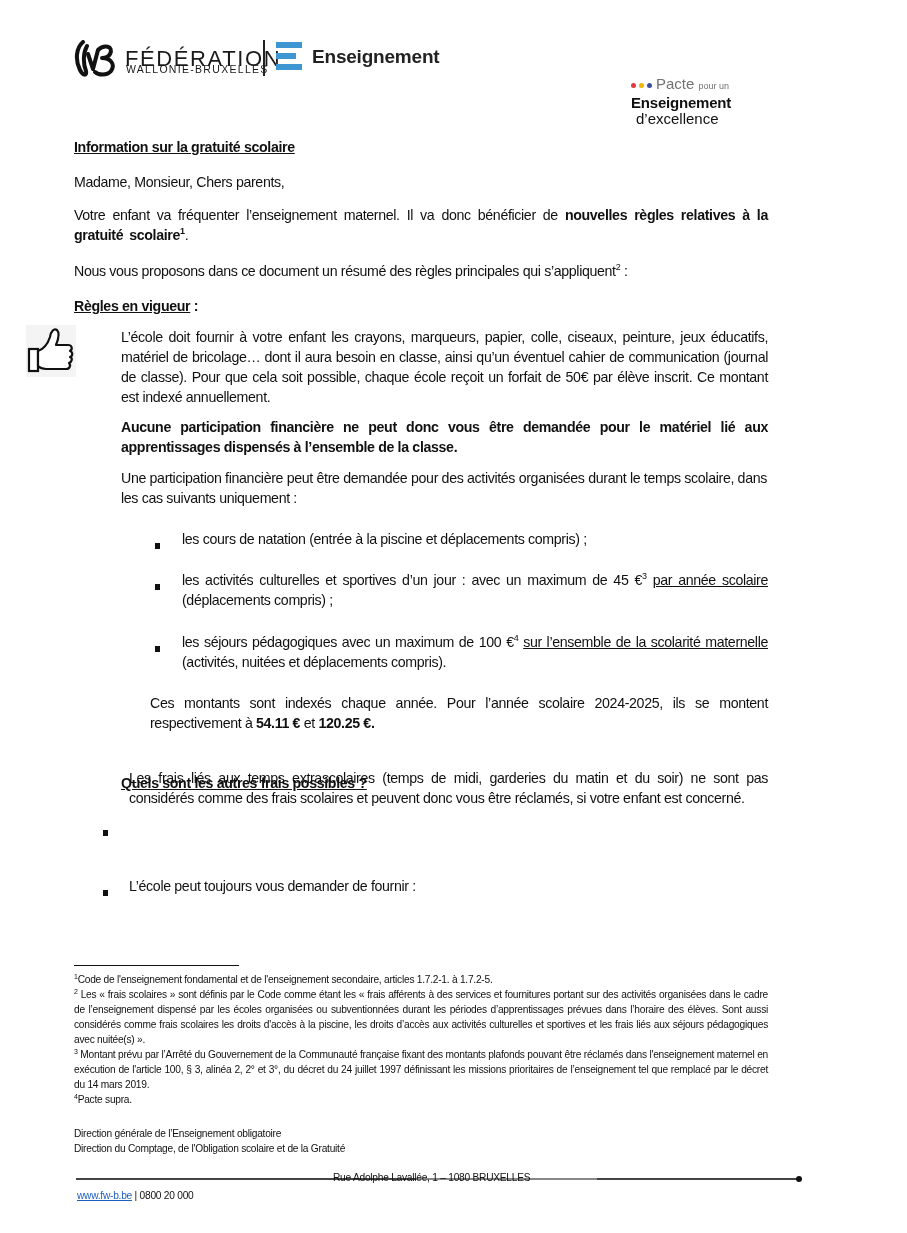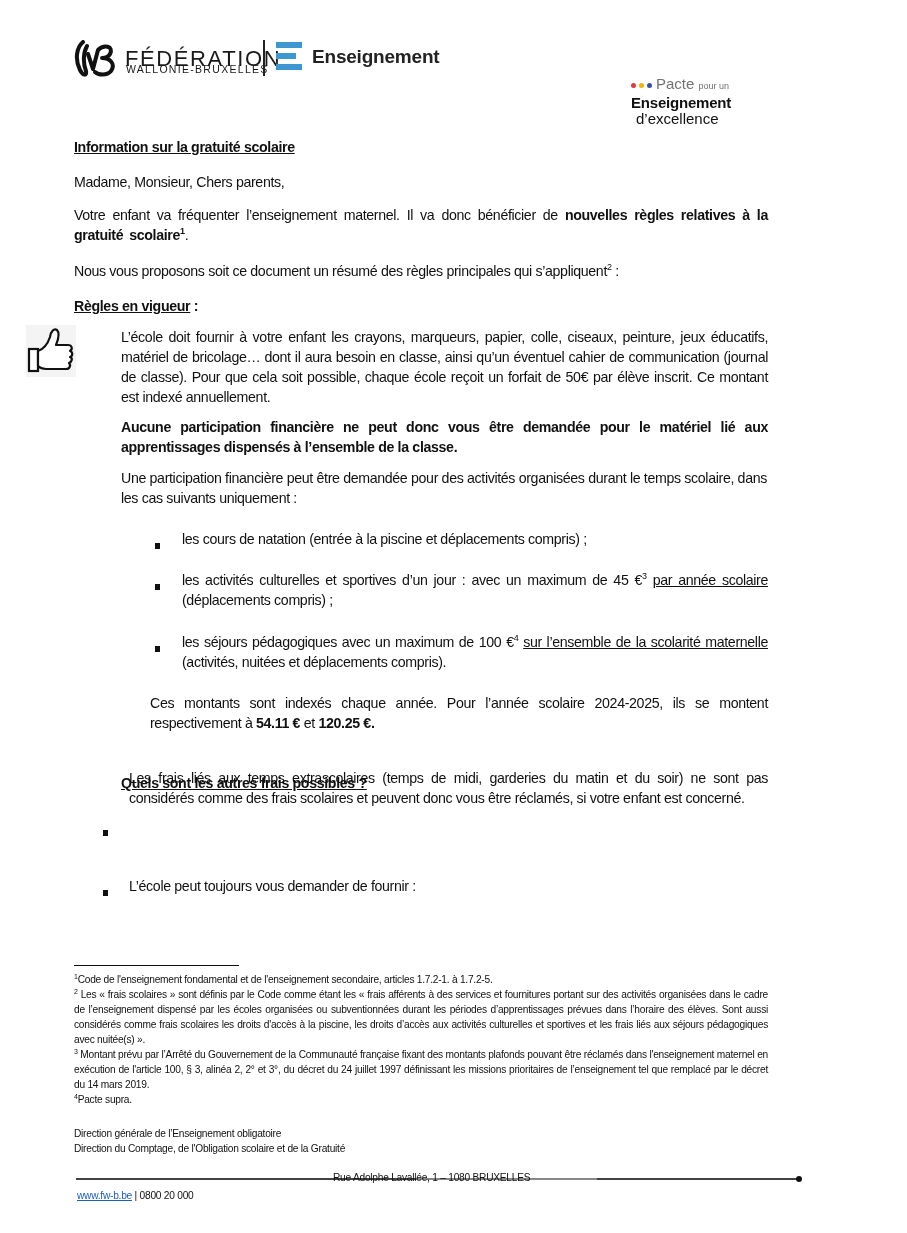--- a/index.html
+++ b/index.html
@@ -73,21 +73,21 @@
 </div>
 
 <div class="abs txt b u" style="left:74px; top:137px;">Information sur la gratuité scolaire</div>
 <div class="abs txt" style="left:74px; top:172px;">Madame, Monsieur, Chers parents,</div>
 
 <div class="abs txt just" style="left:74px; top:205px; width:694px; word-spacing: 2.4px;">
   <span>Votre enfant va fréquenter l’enseignement maternel. Il va donc bénéficier de </span><b>nouvelles règles relatives à la gratuité scolaire</b><sup class="b">1</sup><span>.</span>
 </div>
 
 <div class="abs txt" style="left:74px; top:261px;">
-  <span>Nous vous proposons soit ce document un résumé des règles principales qui s’appliquent</span><sup>2</sup><span> :</span>
+  <span>Nous vous proposons dans ce document un résumé des règles principales qui s’appliquent</span><sup>2</sup><span> :</span>
 </div>
 
 <div class="abs txt b" style="left:74px; top:296px;">
   <span class="u">Règles en vigueur</span><span> :</span>
 </div>
 
 <svg class="abs thumb" viewBox="0 0 50 52">
   <rect x="3" y="24" width="9" height="22" fill="#fff" stroke="#111" stroke-width="2.2"></rect>
   <path d="M12 26 C18 24, 22 18, 24 12 C25 6, 28 3, 31 5 C34 8, 32 15, 30 20 L42 20 C46 20, 47 24, 44 26 C47 27, 47 31, 44 32 C47 33, 46 37, 43 38 C45 40, 44 44, 40 44 L20 44 C16 44, 13 42, 12 41 Z" fill="#fff" stroke="#111" stroke-width="2.2" stroke-linejoin="round"></path>
 </svg>

